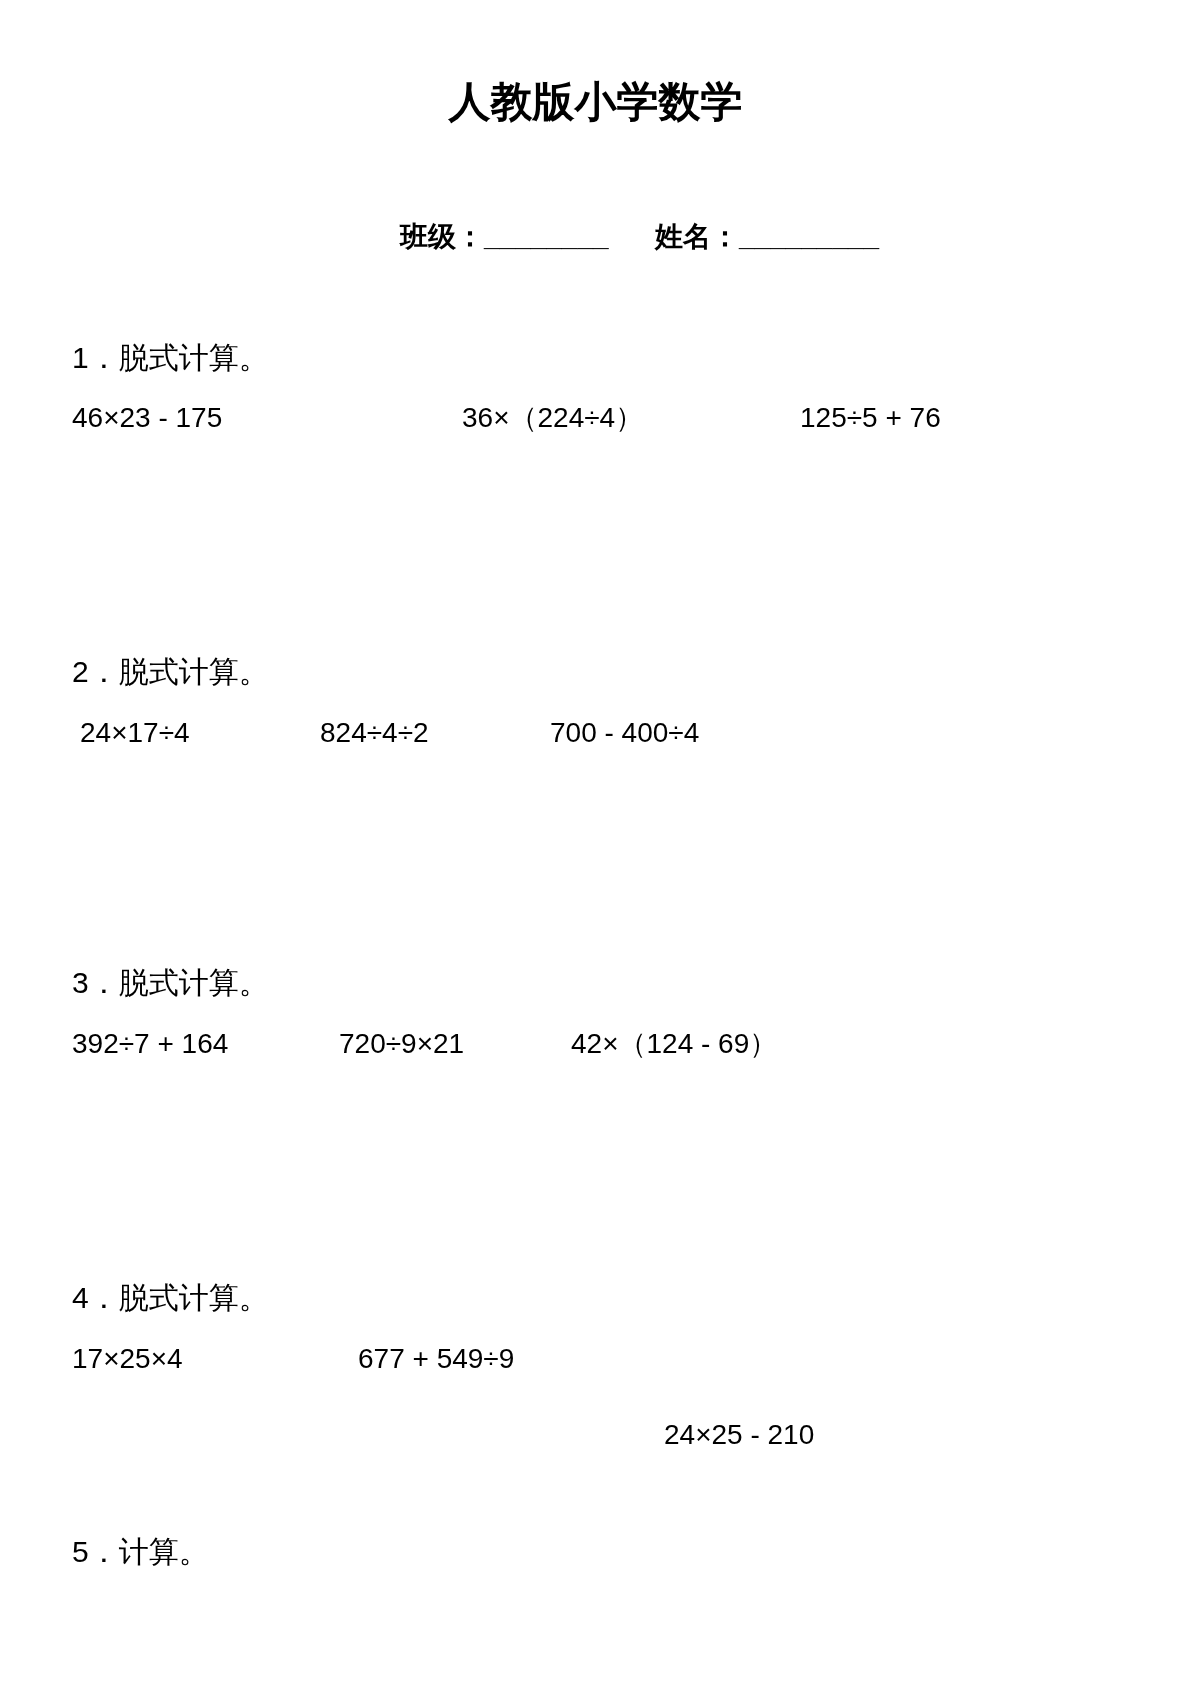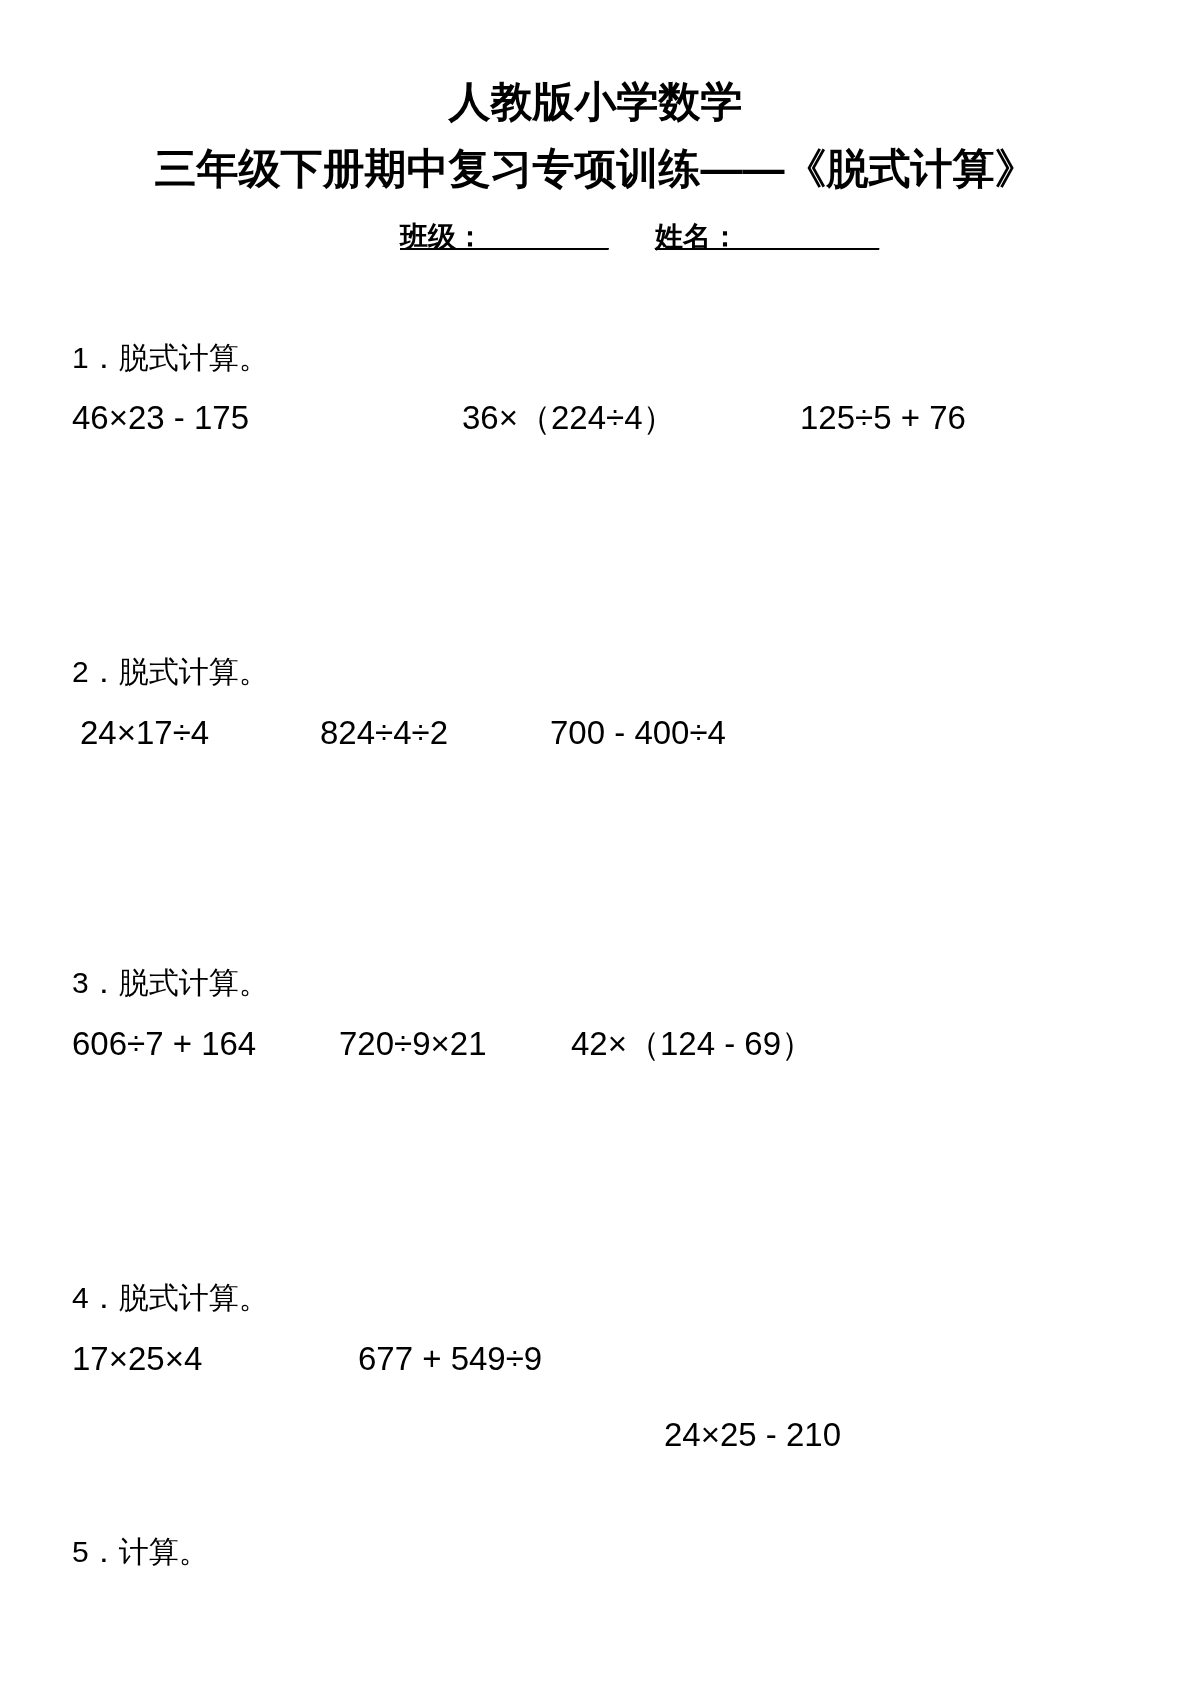--- a/index.html
+++ b/index.html
@@ -26,66 +26,64 @@
     line-height: 46px;
     white-space: nowrap;
   }
   .id-group {
     position: absolute;
     top: 220px;
     font-weight: 700;
     font-size: 28px;
     line-height: 34px;
     white-space: nowrap;
-    text-decoration: underline;
   }
   .section-heading {
     position: absolute;
     left: 72px;
     font-size: 30px;
     line-height: 34px;
     white-space: nowrap;
     text-align: center;
   }
   .expr {
     position: absolute;
-    font-size: 33px;
+    font-size: 28px;
     line-height: 34px;
     white-space: nowrap;
   }
 </style>
 </head>
 <body>
 
 <div class="page">
 
   <div class="title-line" style="top:79px">人教版小学数学</div>
 
-  <div class="title-line" style="top:146px">三年级下册期中复习专项训练——《脱式计算》</div>
 
   <div class="id-group" style="left:400px">
     <span>班级：</span><span>________</span>
   </div>
 
   <div class="id-group" style="left:655px">
     <span>姓名：</span><span>_________</span>
   </div>
 
   <div class="section-heading" style="top:341px">1．脱式计算。</div>
   <div class="expr" style="top:401px;left:72px">46×23 - 175</div>
   <div class="expr" style="top:401px;left:462px">36×（224÷4）</div>
   <div class="expr" style="top:401px;left:800px">125÷5 + 76</div>
 
   <div class="section-heading" style="top:655px">2．脱式计算。</div>
   <div class="expr" style="top:716px;left:80px">24×17÷4</div>
   <div class="expr" style="top:716px;left:320px">824÷4÷2</div>
   <div class="expr" style="top:716px;left:550px">700 - 400÷4</div>
 
   <div class="section-heading" style="top:966px">3．脱式计算。</div>
-  <div class="expr" style="top:1027px;left:72px">606÷7 + 164</div>
+  <div class="expr" style="top:1027px;left:72px">392÷7 + 164</div>
   <div class="expr" style="top:1027px;left:339px">720÷9×21</div>
   <div class="expr" style="top:1027px;left:571px">42×（124 - 69）</div>
 
   <div class="section-heading" style="top:1281px">4．脱式计算。</div>
   <div class="expr" style="top:1342px;left:72px">17×25×4</div>
   <div class="expr" style="top:1342px;left:358px">677 + 549÷9</div>
   <div class="expr" style="top:1418px;left:664px">24×25 - 210</div>
 
   <div class="section-heading" style="top:1535px">5．计算。</div>
 

